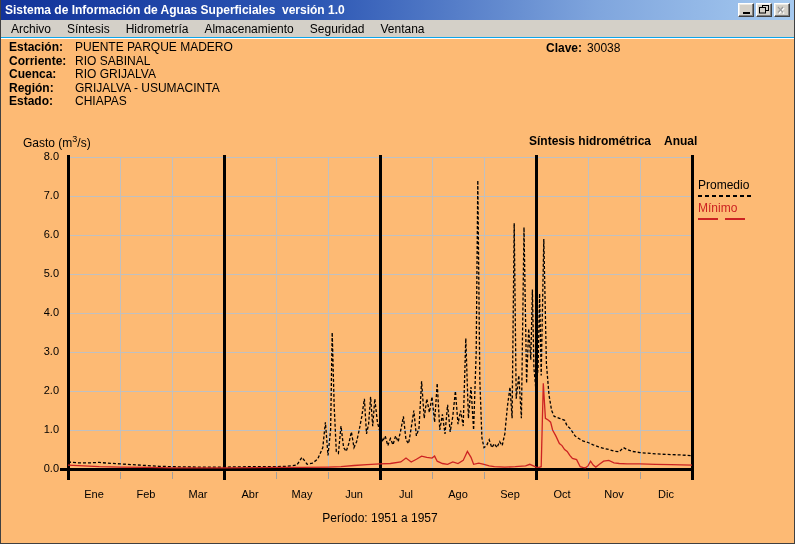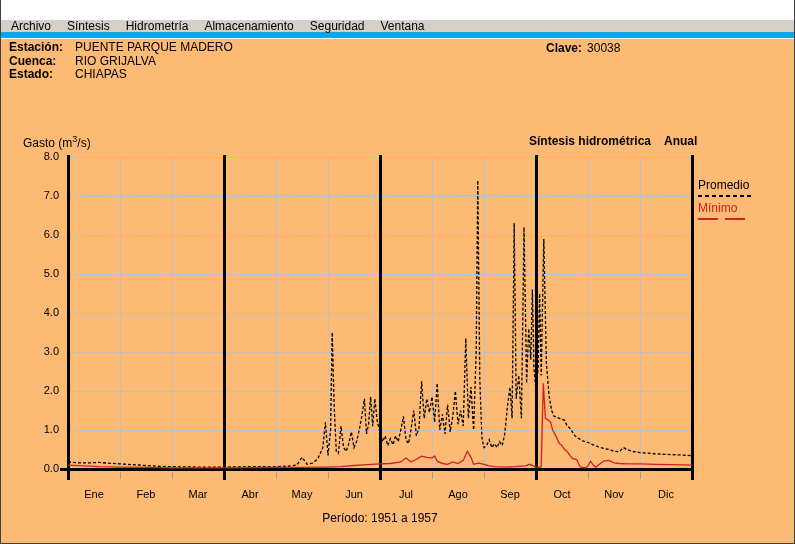--- a/index.html
+++ b/index.html
@@ -14,21 +14,21 @@
   .tb-btns{position:absolute;right:4px;top:3px;display:flex;gap:2px;}
   .tb-btn{width:16px;height:14px;background:#d4d0c8;border:1px solid;
           border-color:#ffffff #404040 #404040 #ffffff;
           box-shadow:inset -1px -1px 0 #808080,inset 1px 1px 0 #ece9e2;
           display:flex;align-items:flex-end;justify-content:center;cursor:pointer;position:relative;}
   .glyph-min{width:7px;height:2px;background:#000;margin:0 0 2px 0;}
   .glyph-close{position:absolute;top:-1px;left:2px;font-size:12px;font-weight:bold;color:#9c9c9c;
                text-shadow:1px 1px 0 #ffffff;line-height:14px;}
   
   .menubar{position:absolute;left:0;top:20px;width:100%;height:18px;background:#d4d0c8;
-           border-bottom:6px solid #0ea5e9;display:flex;align-items:center;padding-left:2px;}
+           border-bottom:1px solid #0ea5e9;display:flex;align-items:center;padding-left:2px;}
   .menu-item{font-size:12px;color:#000;padding:1px 8px;cursor:default;}
   
   .client{position:absolute;left:0;top:39px;width:100%;height:505px;background:#fdba74;}
   .station-info{position:absolute;left:8px;top:2px;}
   .info-row{font-size:12px;line-height:13.5px;white-space:nowrap;}
   .info-label{display:inline-block;width:66px;font-weight:bold;}
   .info-value{color:#000;}
   .clave{position:absolute;left:545px;top:2px;font-size:12px;}
   .clave .info-label{width:auto;margin-right:5px;}
   
@@ -46,38 +46,61 @@
   .legend-name-red{font-size:12px;color:#cc2222;margin-top:4px;}
   .legend-dash-red{width:48px;height:2px;margin-top:3px;
      background:repeating-linear-gradient(90deg,#cc2222 0 20px,transparent 20px 27px);}
   .caption{position:absolute;left:67px;top:460px;width:624px;text-align:center;font-size:12px;color:#000;}
 </style>
 </head>
 <body>
 
 <div class="window">
 
+  <div class="titlebar">
+    <span class="title">Sistema de Información de Aguas Superficiales  versión 1.0</span>
+    <div class="tb-btns">
+      <div class="tb-btn">
+        <div class="glyph-min"></div>
+      </div>
+      <div class="tb-btn">
+        <svg width="10" height="9" style="margin-bottom:2px">
+          <rect x="3.5" y="0.5" width="6" height="5" fill="#d4d0c8" stroke="#000"></rect>
+          <rect x="0.5" y="2.5" width="6" height="5.5" fill="#d4d0c8" stroke="#000"></rect>
+        </svg>
+      </div>
+      <div class="tb-btn">
+        <span class="glyph-close">×</span>
+      </div>
+    </div>
+  </div>
 
   <div class="menubar">
     <span class="menu-item">Archivo</span>
     <span class="menu-item">Síntesis</span>
     <span class="menu-item">Hidrometría</span>
     <span class="menu-item">Almacenamiento</span>
     <span class="menu-item">Seguridad</span>
     <span class="menu-item">Ventana</span>
   </div>
 
   <div class="client">
 
     <div class="station-info">
       <div class="info-row">
         <span class="info-label">Estación:</span><span class="info-value">PUENTE PARQUE MADERO</span>
       </div>
       <div class="info-row">
+        <span class="info-label">Corriente:</span><span class="info-value">RIO SABINAL</span>
+      </div>
+      <div class="info-row">
         <span class="info-label">Cuenca:</span><span class="info-value">RIO GRIJALVA</span>
+      </div>
+      <div class="info-row">
+        <span class="info-label">Región:</span><span class="info-value">GRIJALVA - USUMACINTA</span>
       </div>
       <div class="info-row">
         <span class="info-label">Estado:</span><span class="info-value">CHIAPAS</span>
       </div>
     </div>
 
     <div class="clave">
       <span class="info-label">Clave:</span><span>30038</span>
     </div>
 

